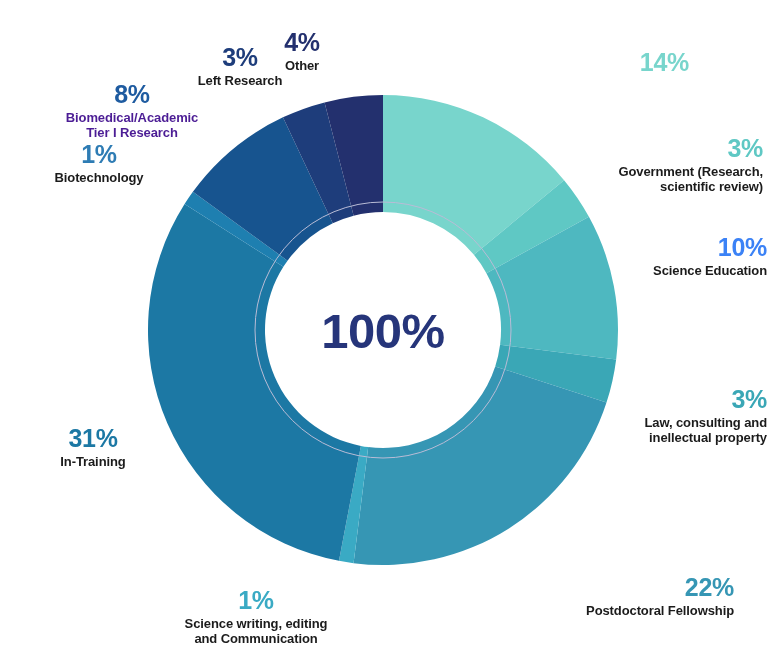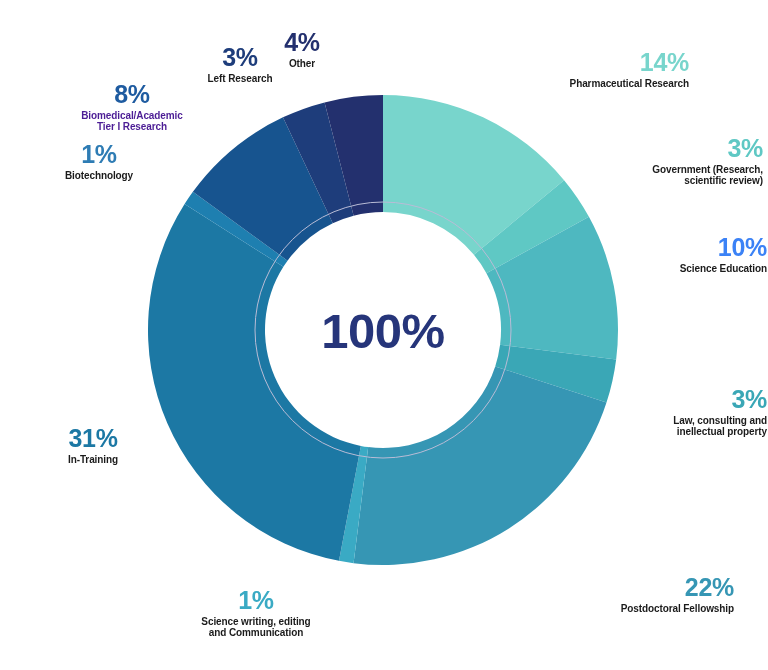--- a/index.html
+++ b/index.html
@@ -38,21 +38,21 @@
   .label .pct {
     font-family: "Liberation Sans", sans-serif;
     font-weight: bold;
     font-size: 25px;
     display: block;
     letter-spacing: -0.3px;
   }
   .label .name {
     font-family: "Liberation Sans", sans-serif;
     font-weight: bold;
-    font-size: 10px;
+    font-size: 13px;
     color: #1b1b1b;
     display: block;
     letter-spacing: -0.1px;
     white-space: pre-line;
   }
   .al-left  { text-align: right; }
   .al-center{ text-align: center; }
 </style>
 </head>
 <body>
@@ -94,21 +94,20 @@
         <path d="M 324.56 102.38 A 235 235 0 0 1 383.00 95.00 L 383.00 212.00 A 118 118 0 0 0 353.65 215.71 Z" fill="#23306E">
           <title>Other 4%</title>
         </path>
       </g>
     <circle id="inner-ring" cx="383" cy="330" r="128" fill="none" stroke="#b9bcd6" stroke-width="1"></circle>
     <text id="center-text" class="center-value" x="383" y="348" text-anchor="middle" fill="#26357A">100%</text>
   </svg>
 
   <div class="label al-left" style="left:459px; top:48px; width:230px;">
     <span class="pct" style="color: rgb(120, 213, 204);">14%</span>
-    <span class="name" style="color: rgb(27, 27, 27);">Pharmaceutical Research</span>
   </div>
 
   <div class="label al-left" style="left:558px; top:134px; width:205px;">
     <span class="pct" style="color: rgb(95, 200, 196);">3%</span>
     <span class="name" style="color: rgb(27, 27, 27);">Government (Research,
 scientific review)</span>
   </div>
 
   <div class="label al-left" style="left:602px; top:233px; width:165px;">
     <span class="pct" style="color: #3b82f6;">10%</span>

